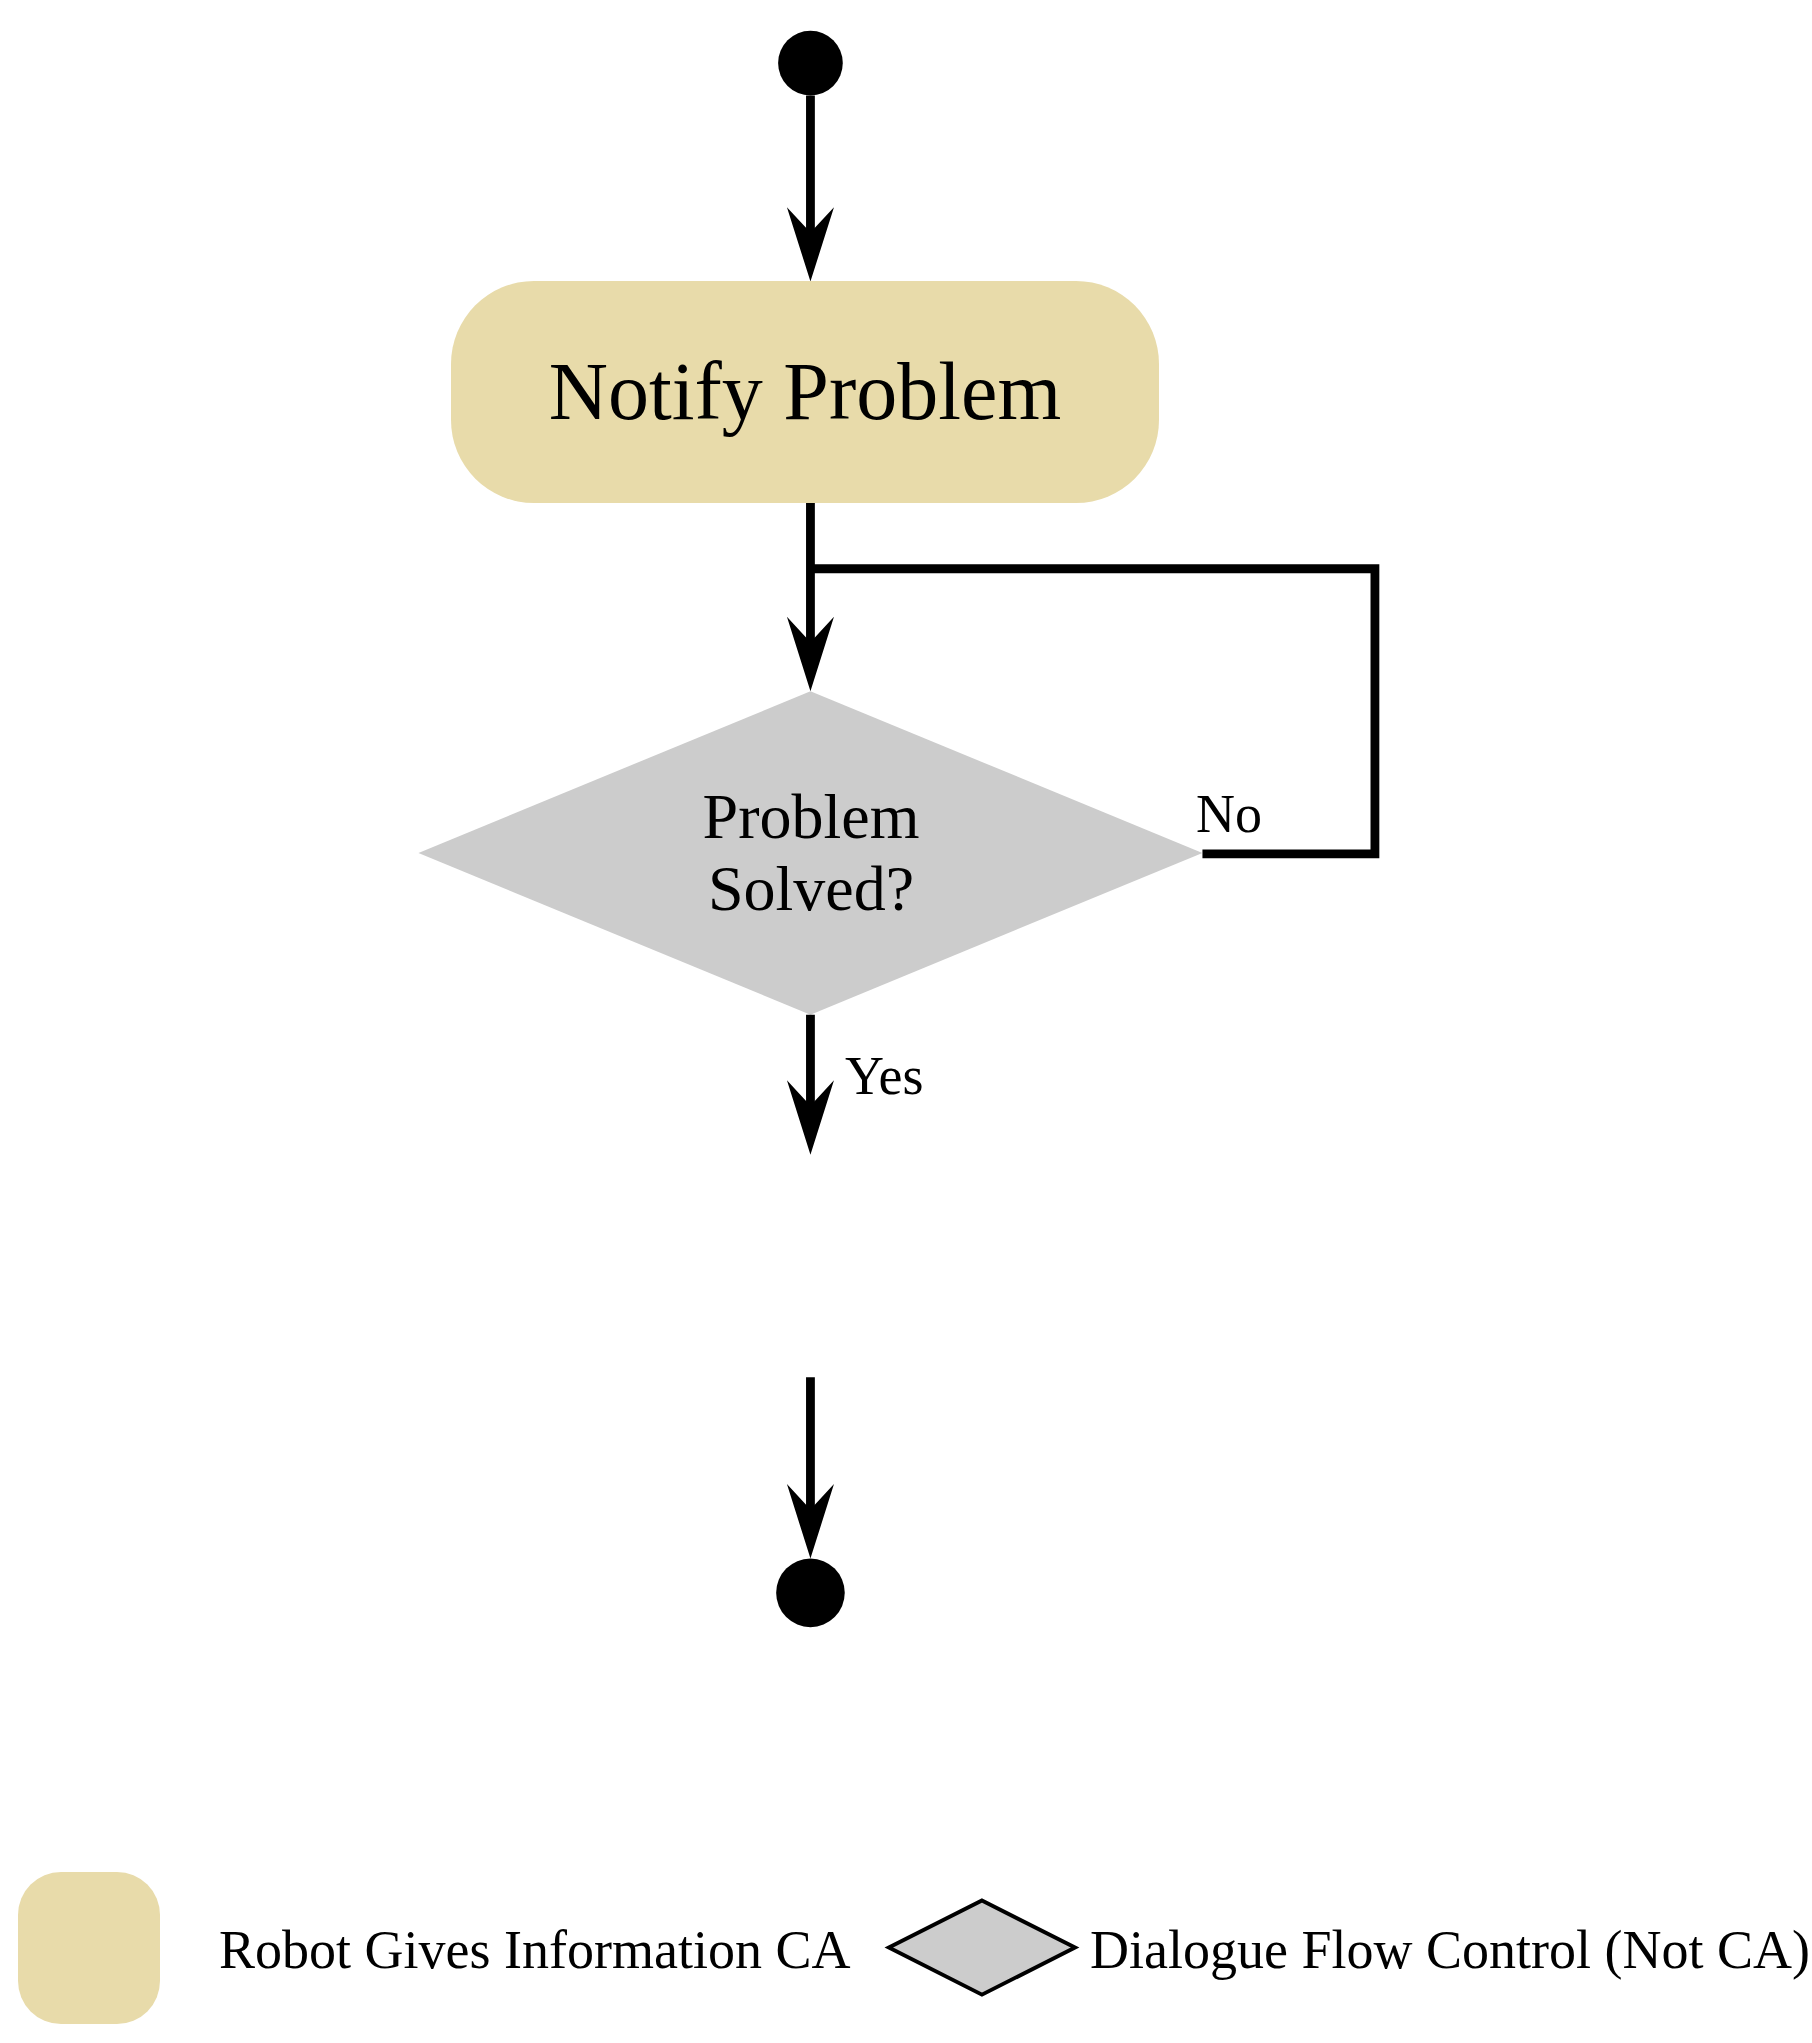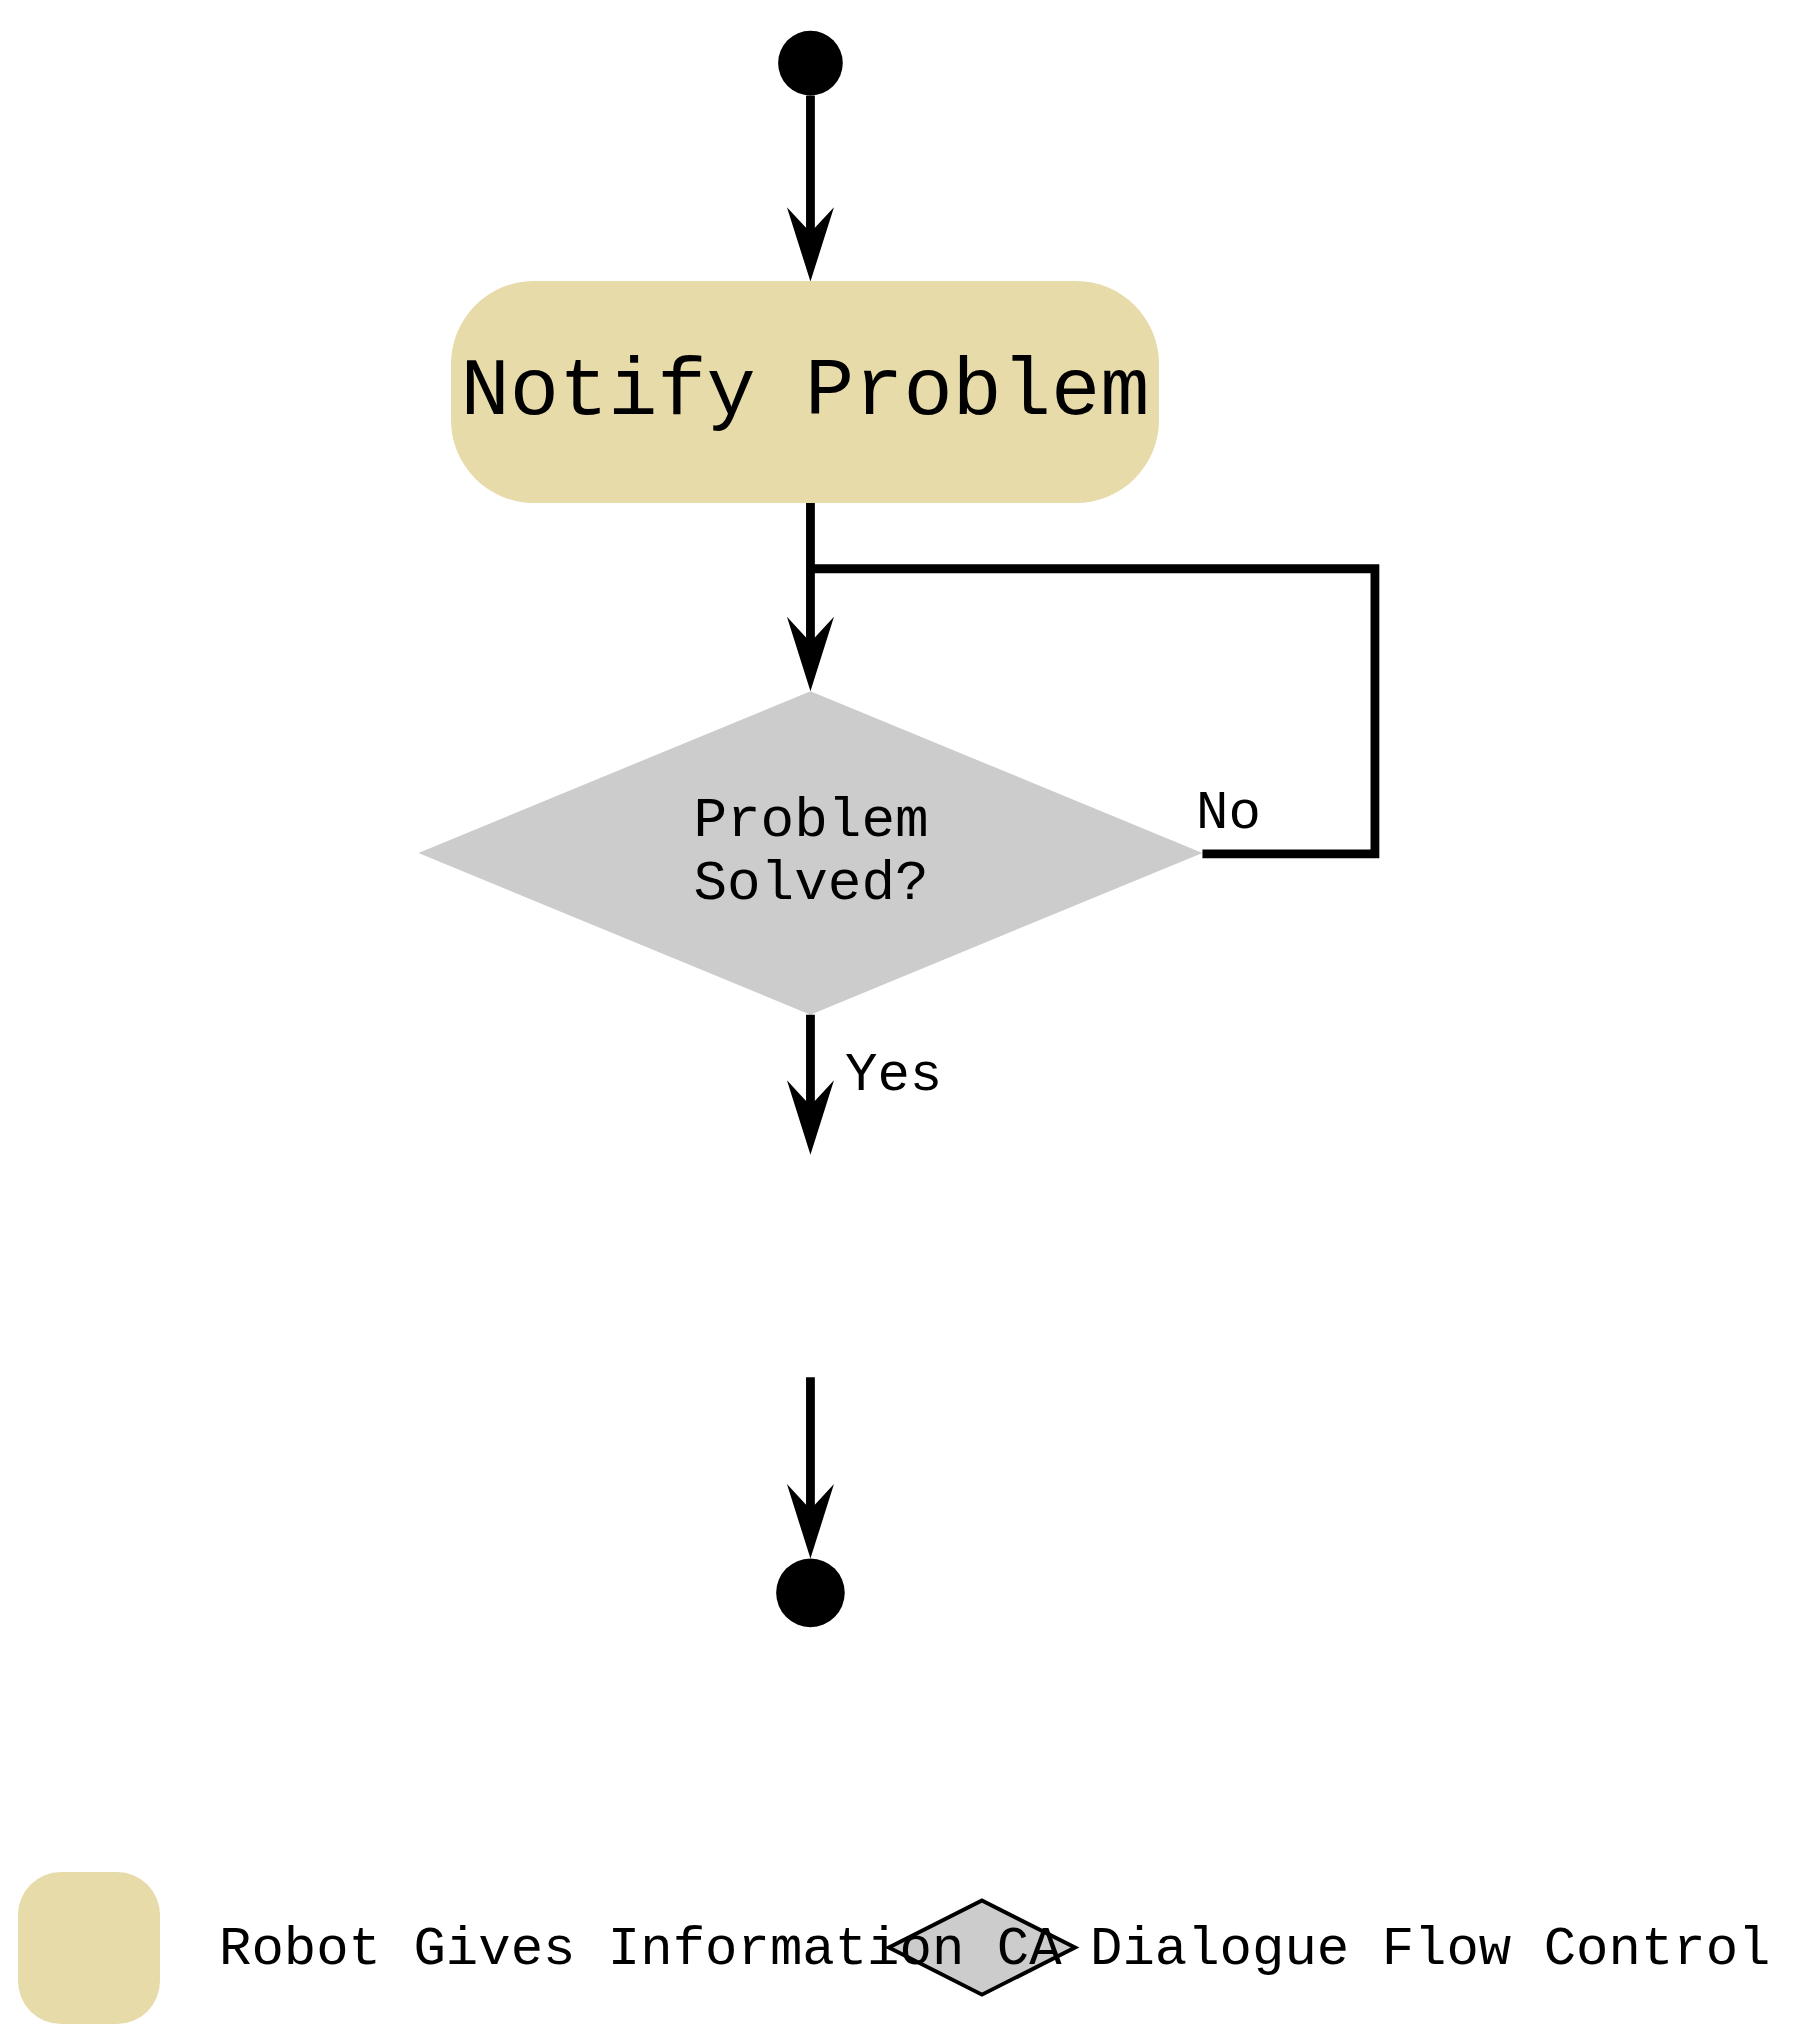--- a/index.html
+++ b/index.html
@@ -5,21 +5,21 @@
   html, body {
     margin: 0;
     padding: 0;
     background: #ffffff;
   }
   #canvas {
     position: relative;
     width: 1812px;
     height: 2044px;
     background: #ffffff;
-    font-family: Liberation Mono, monospace;
+    font-family: Liberation Serif, serif;
     color: #000000;
     overflow: hidden;
   }
   #edges-layer {
     position: absolute;
     left: 0;
     top: 0;
     width: 1812px;
     height: 2044px;
   }
@@ -37,21 +37,21 @@
   #decision-label {
     position: absolute;
     left: 419px;
     top: 691px;
     width: 784px;
     height: 323px;
     display: flex;
     flex-direction: column;
     align-items: center;
     justify-content: center;
-    font-size: 56px;
+    font-size: 64px;
     line-height: 1.12;
     text-align: center;
   }
   .edge-label {
     position: absolute;
     font-size: 54px;
     line-height: 1;
     white-space: nowrap;
   }
   #no-label  { left: 1196px; top: 787px; text-align: right; }

